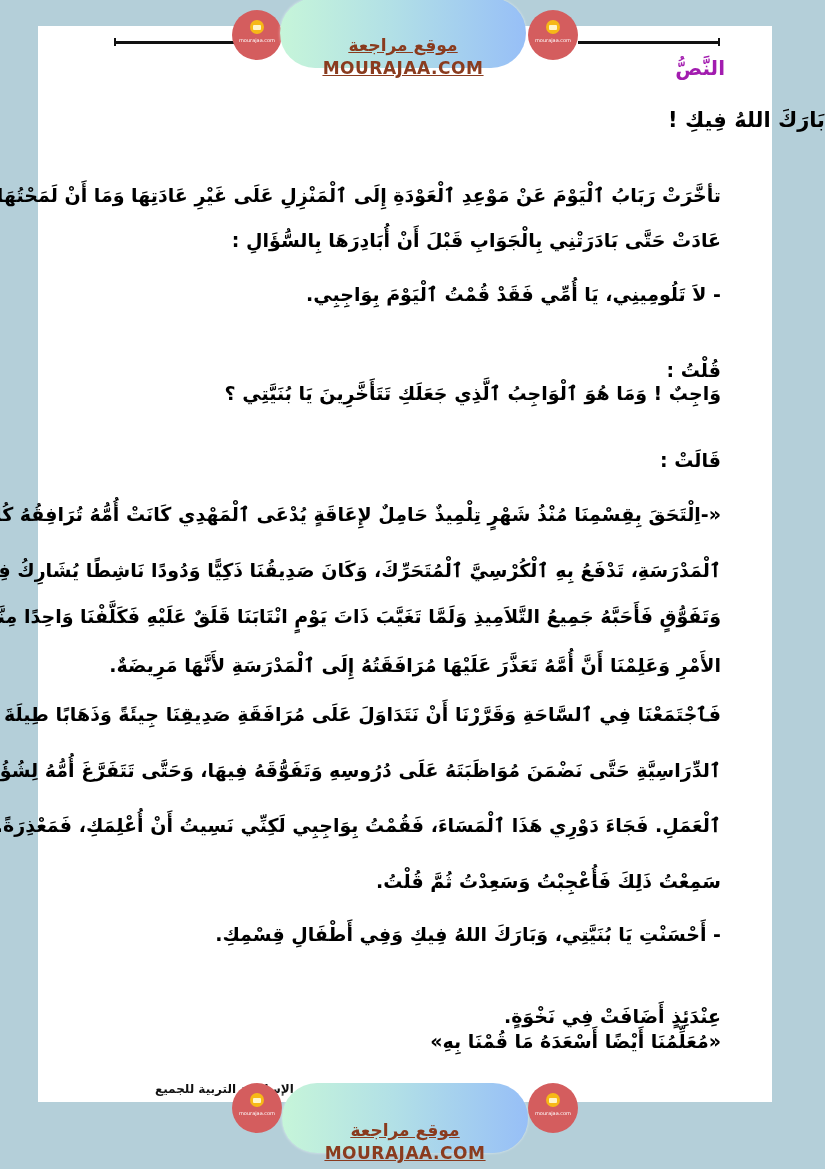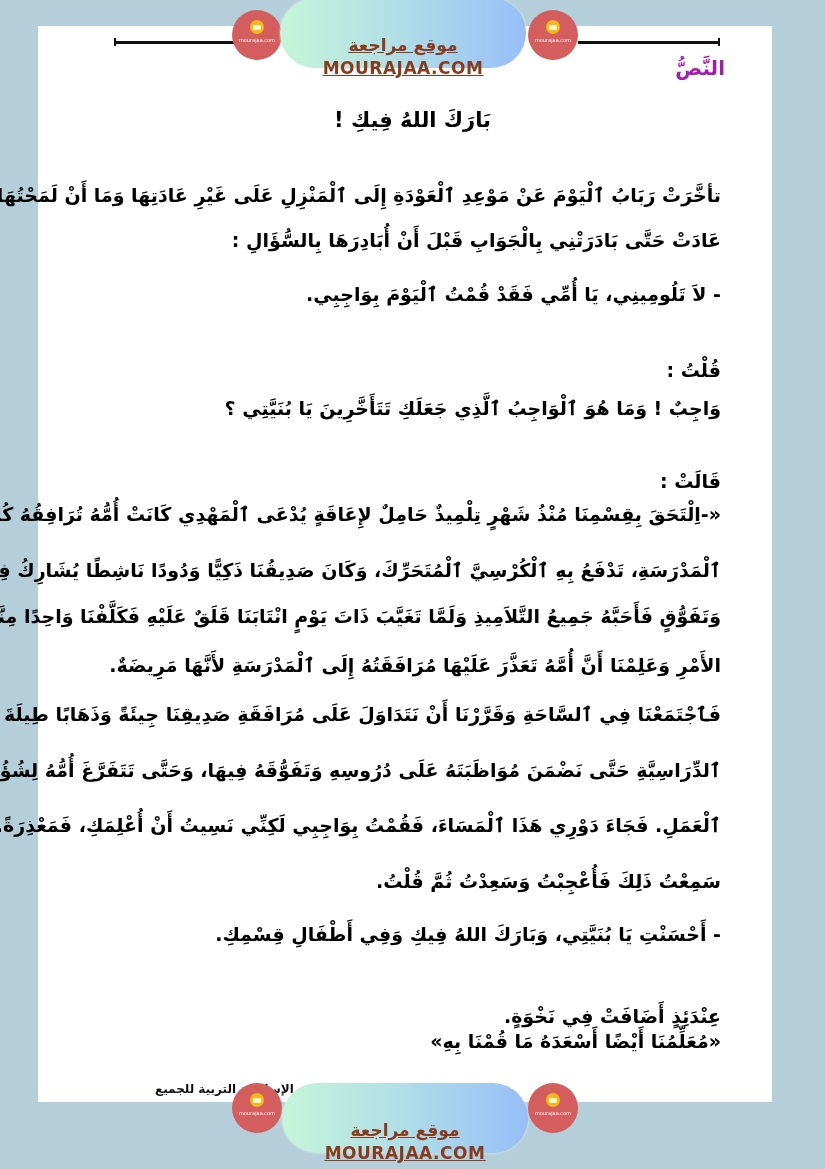--- a/index.html
+++ b/index.html
@@ -16,21 +16,21 @@
     position:absolute; top:41px; height:3px; background:#111;
   }
   .rule.left { left:114px; width:120px; }
   .rule.right { left:578px; width:142px; }
   .rule-tick { position:absolute; top:38px; width:2px; height:8px; background:#111; }
   .section-label {
     position:absolute; right:100px; top:56px; font-size:20px; font-weight:bold;
     font-family:"DejaVu Sans", sans-serif; direction:rtl; color:#a21caf;
   }
   .story-title {
-    position:absolute; left:0; right:0; top:108px; text-align:center;
+    position:absolute; left:0; right:0; top:108px; 
     font-size:21px; font-weight:bold; direction:rtl; color:#000;
     font-family:"DejaVu Sans", sans-serif;
   }
   .line {
     position:absolute; font-size:19px; line-height:26px; white-space:nowrap;
     direction:rtl; color:#000; font-weight:bold;
     font-family:"DejaVu Sans", sans-serif;
   }
   .justify { left:112px; right:104px; text-align:justify; text-align-last:justify; }
   .right-al { right:104px; }
@@ -69,22 +69,22 @@
 <div class="rule-tick" style="left:718px"></div>
 
 <div class="section-label">النَّصُّ</div>
 <div class="story-title">بَارَكَ اللهُ فِيكِ !</div>
 
 <div>
   <div class="line justify" style="top:182px">تأخَّرَتْ رَبَابُ ٱلْيَوْمَ عَنْ مَوْعِدِ ٱلْعَوْدَةِ إِلَى ٱلْمَنْزِلِ عَلَى غَيْرِ عَادَتِهَا وَمَا أَنْ لَمَحْتُهَا حِينَ</div>
   <div class="line right-al" style="top:227px">عَادَتْ حَتَّى بَادَرَتْنِي بِالْجَوَابِ قَبْلَ أَنْ أُبَادِرَهَا بِالسُّؤَالِ :</div>
   <div class="line right-al" style="top:281px">- لاَ تَلُومِينِي، يَا أُمِّي فَقَدْ قُمْتُ ٱلْيَوْمَ بِوَاجِبِي.</div>
   <div class="line right-al" style="top:357px">قُلْتُ :</div>
-  <div class="line right-al" style="top:395px">وَاجِبٌ ! وَمَا هُوَ ٱلْوَاجِبُ ٱلَّذِي جَعَلَكِ تَتَأَخَّرِينَ يَا بُنَيَّتِي ؟</div>
-  <div class="line right-al" style="top:468px">قَالَتْ :</div>
+  <div class="line right-al" style="top:380px">وَاجِبٌ ! وَمَا هُوَ ٱلْوَاجِبُ ٱلَّذِي جَعَلَكِ تَتَأَخَّرِينَ يَا بُنَيَّتِي ؟</div>
+  <div class="line right-al" style="top:447px">قَالَتْ :</div>
   <div class="line justify" style="top:501px">«-اِلْتَحَقَ بِقِسْمِنَا مُنْذُ شَهْرٍ تِلْمِيذٌ حَامِلٌ لإِعَاقَةٍ يُدْعَى ٱلْمَهْدِي كَانَتْ أُمُّهُ تُرَافِقُهُ كُلَّ يَوْمٍ إِلَى</div>
   <div class="line justify" style="top:557px">ٱلْمَدْرَسَةِ، تَدْفَعُ بِهِ ٱلْكُرْسِيَّ ٱلْمُتَحَرِّكَ، وَكَانَ صَدِيقُنَا ذَكِيًّا وَدُودًا نَاشِطًا يُشَارِكُ فِي ٱلدُّرُوسِ بِحَيَوِيَّةٍ</div>
   <div class="line justify" style="top:603px">وَتَفَوُّقٍ فَأَحَبَّهُ جَمِيعُ التَّلاَمِيذِ وَلَمَّا تَغَيَّبَ ذَاتَ يَوْمٍ انْتَابَنَا قَلَقٌ عَلَيْهِ فَكَلَّفْنَا وَاحِدًا مِنَّا بِٱسْتِطْلاَعِ</div>
   <div class="line right-al" style="top:652px">الأَمْرِ وَعَلِمْنَا أَنَّ أُمَّهُ تَعَذَّرَ عَلَيْهَا مُرَافَقَتُهُ إِلَى ٱلْمَدْرَسَةِ لأَنَّهَا مَرِيضَةٌ.</div>
   <div class="line justify" style="top:701px">فَٱجْتَمَعْنَا فِي ٱلسَّاحَةِ وَقَرَّرْنَا أَنْ نَتَدَاوَلَ عَلَى مُرَافَقَةِ صَدِيقِنَا جِيئَةً وَذَهَابًا طِيلَةَ ٱلسَّنَةِ</div>
   <div class="line justify" style="top:757px">ٱلدِّرَاسِيَّةِ حَتَّى نَضْمَنَ مُوَاظَبَتَهُ عَلَى دُرُوسِهِ وَتَفَوُّقَهُ فِيهَا، وَحَتَّى تَتَفَرَّغَ أُمُّهُ لِشُؤُونِ ٱلْبَيْتِ وَشُؤُونِ</div>
   <div class="line right-al" style="top:812px">ٱلْعَمَلِ. فَجَاءَ دَوْرِي هَذَا ٱلْمَسَاءَ، فَقُمْتُ بِوَاجِبِي لَكِنِّي نَسِيتُ أَنْ أُعْلِمَكِ، فَمَعْذِرَةً.</div>
   <div class="line right-al" style="top:868px">سَمِعْتُ ذَلِكَ فَأُعْجِبْتُ وَسَعِدْتُ ثُمَّ قُلْتُ.</div>
   <div class="line right-al" style="top:921px">- أَحْسَنْتِ يَا بُنَيَّتِي، وَبَارَكَ اللهُ فِيكِ وَفِي أَطْفَالِ قِسْمِكِ.</div>
   <div class="line right-al" style="top:1003px">عِنْدَئِذٍ أَضَافَتْ فِي نَخْوَةٍ.</div>

